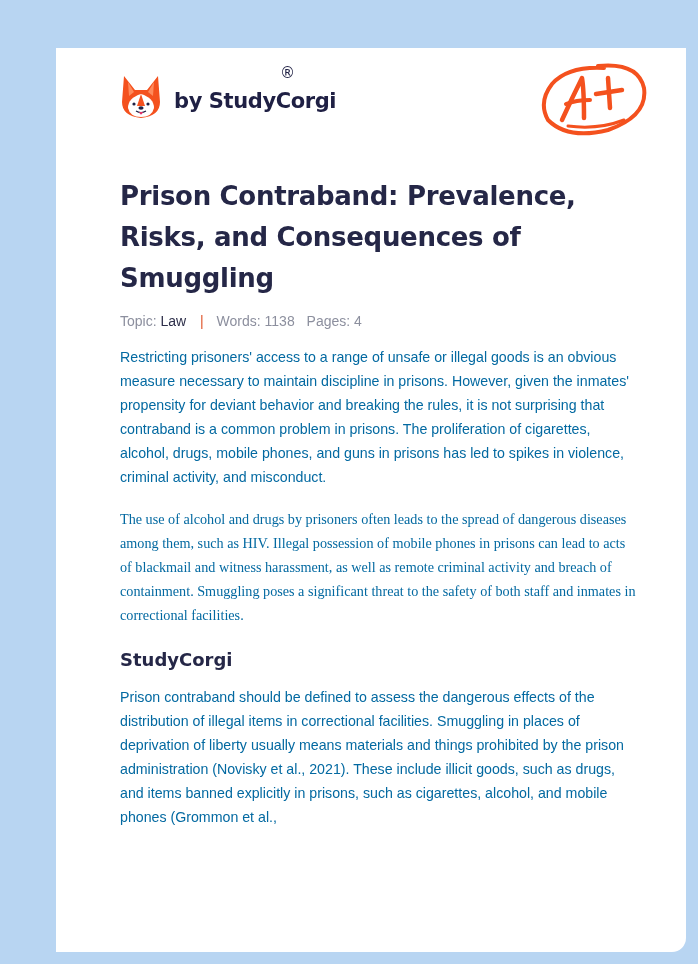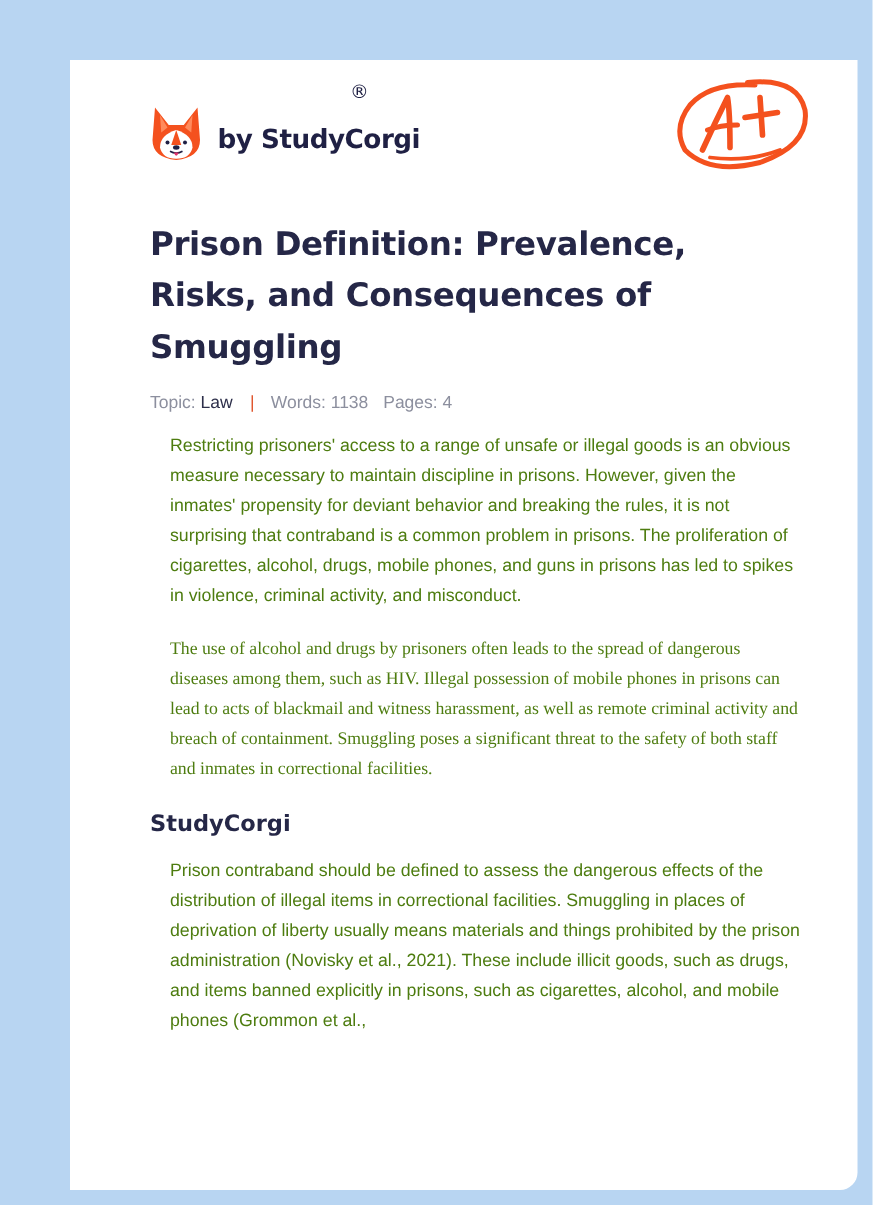--- a/index.html
+++ b/index.html
@@ -10,21 +10,21 @@
     position: relative;
   }
   .card {
     position: absolute; left: 56px; top: 48px;
     width: 630px; height: 904px;
     background: #ffffff;
     border-bottom-right-radius: 14px;
     overflow: hidden;
   }
   .header { position: absolute; left: 0; top: 0; width: 630px; height: 110px; }
-  .logo { position: absolute; left: 64px; top: 36px; display: flex; align-items: center; }
+  .logo { position: absolute; left: 64px; top: 26px; display: flex; align-items: center; }
   .corgi { width: 42px; height: 46px; }
   .brand {
     margin-left: 12px; margin-top: 8px;
     font-family: "DejaVu Sans", sans-serif; font-weight: bold;
     font-size: 21px; color: #1f2044; letter-spacing: -0.4px;
   }
   .reg {
     position: absolute; left: 224px; top: 16px;
     font-family: "DejaVu Sans", sans-serif; font-size: 15px; color: #1f2044;
   }
@@ -38,21 +38,21 @@
     margin-top: 14px; font-size: 14px; color: #8c8f9e; height: 20px;
   }
   .meta .topic-val { color: #2d2f4a; }
   .meta .sep { color: #e0552c; margin: 0 9px 0 10px; }
   .meta .pages { margin-left: 8px; }
   .h2 {
     margin: 26px 0 0 0; font-family: "DejaVu Sans", sans-serif; font-weight: bold;
     font-size: 18px; line-height: 26px; color: #252747;
   }
   .p {
-    margin: 12px 0 0 16px; font-size: 14.2px; line-height: 24px; color: #4d7c0f;
+    margin: 12px 0 0 0; font-size: 14.2px; line-height: 24px; color: #0369a1;
   }
   .p + .p { margin-top: 18px; font-family: Liberation Serif, serif; }
   .h2.def { margin-top: 20px; }
 </style>
 </head>
 <body>
 
 <div class="card">
   <div class="header">
     <div class="logo">
@@ -75,21 +75,21 @@
       <path d="M60 8 Q100 4 106 30 Q110 58 70 72 Q30 82 10 62 Q0 44 14 26 Q30 8 66 10" stroke="#f4511e" stroke-width="4" fill="none" stroke-linecap="round"></path>
       <path d="M24 62 Q34 40 44 20 Q46 32 46 60" stroke="#f4511e" stroke-width="4.5" fill="none" stroke-linecap="round" stroke-linejoin="round"></path>
       <path d="M28 46 Q38 42 52 42" stroke="#f4511e" stroke-width="4" fill="none" stroke-linecap="round"></path>
       <path d="M58 36 L84 32" stroke="#f4511e" stroke-width="4.5" fill="none" stroke-linecap="round"></path>
       <path d="M70 20 L72 50" stroke="#f4511e" stroke-width="4.5" fill="none" stroke-linecap="round"></path>
       <path d="M30 68 Q60 72 86 62" stroke="#f4511e" stroke-width="3" fill="none" stroke-linecap="round"></path>
     </svg>
   </div>
 
   <div class="content">
-    <h1 class="title">Prison Definition: Prevalence, Risks, and Consequences of Smuggling</h1>
+    <h1 class="title">Prison Contraband: Prevalence, Risks, and Consequences of Smuggling</h1>
 
     <div class="meta">
       <span>Topic:</span>
       <span class="topic-val">Law</span>
       <span class="sep">|</span>
       <span>Words:</span>
       <span>1138</span>
       <span class="pages">Pages:</span>
       <span>4</span>
     </div>

